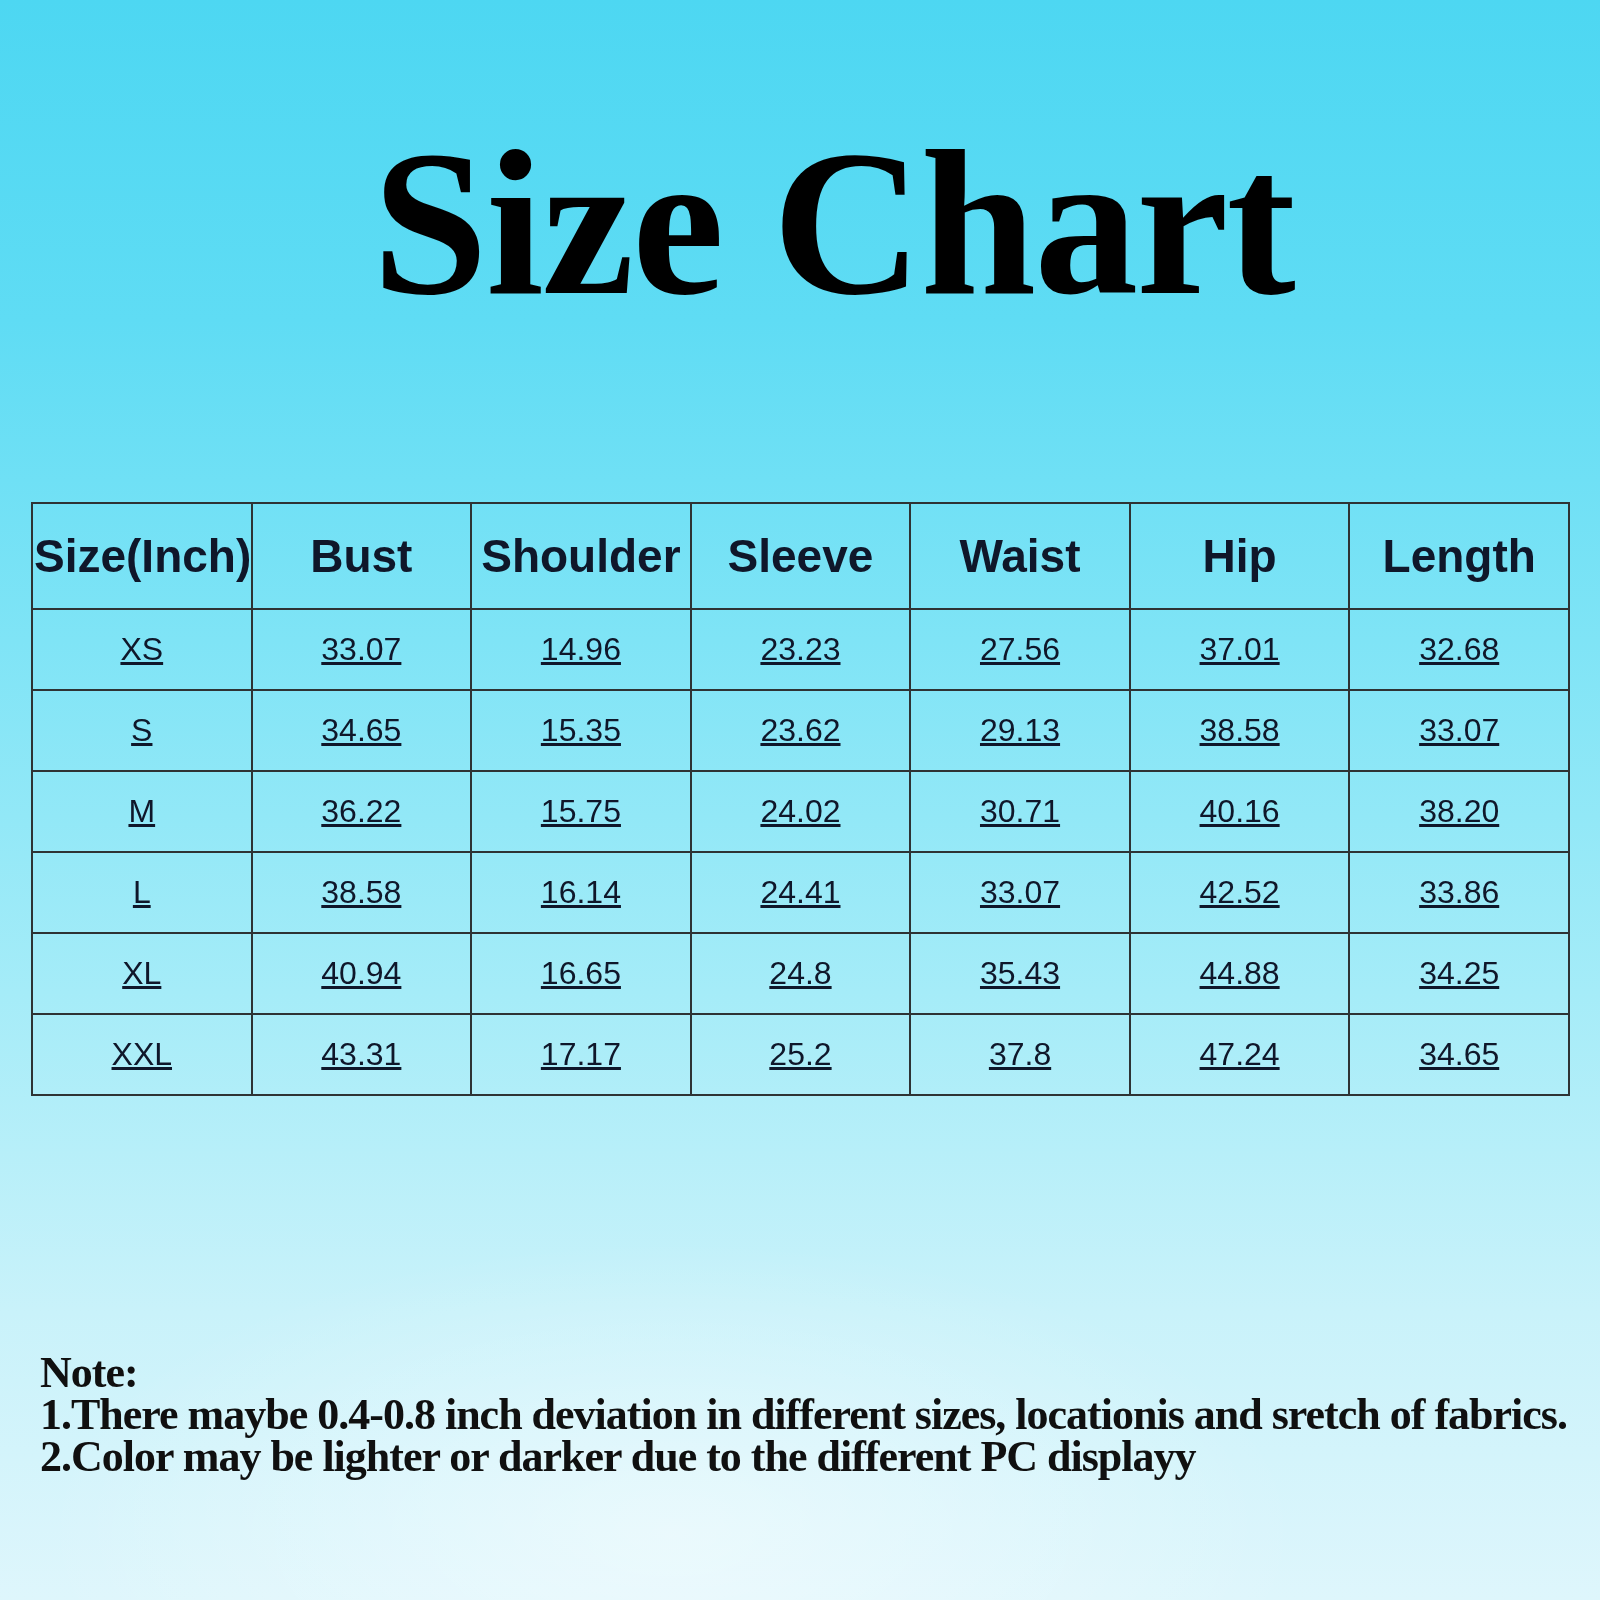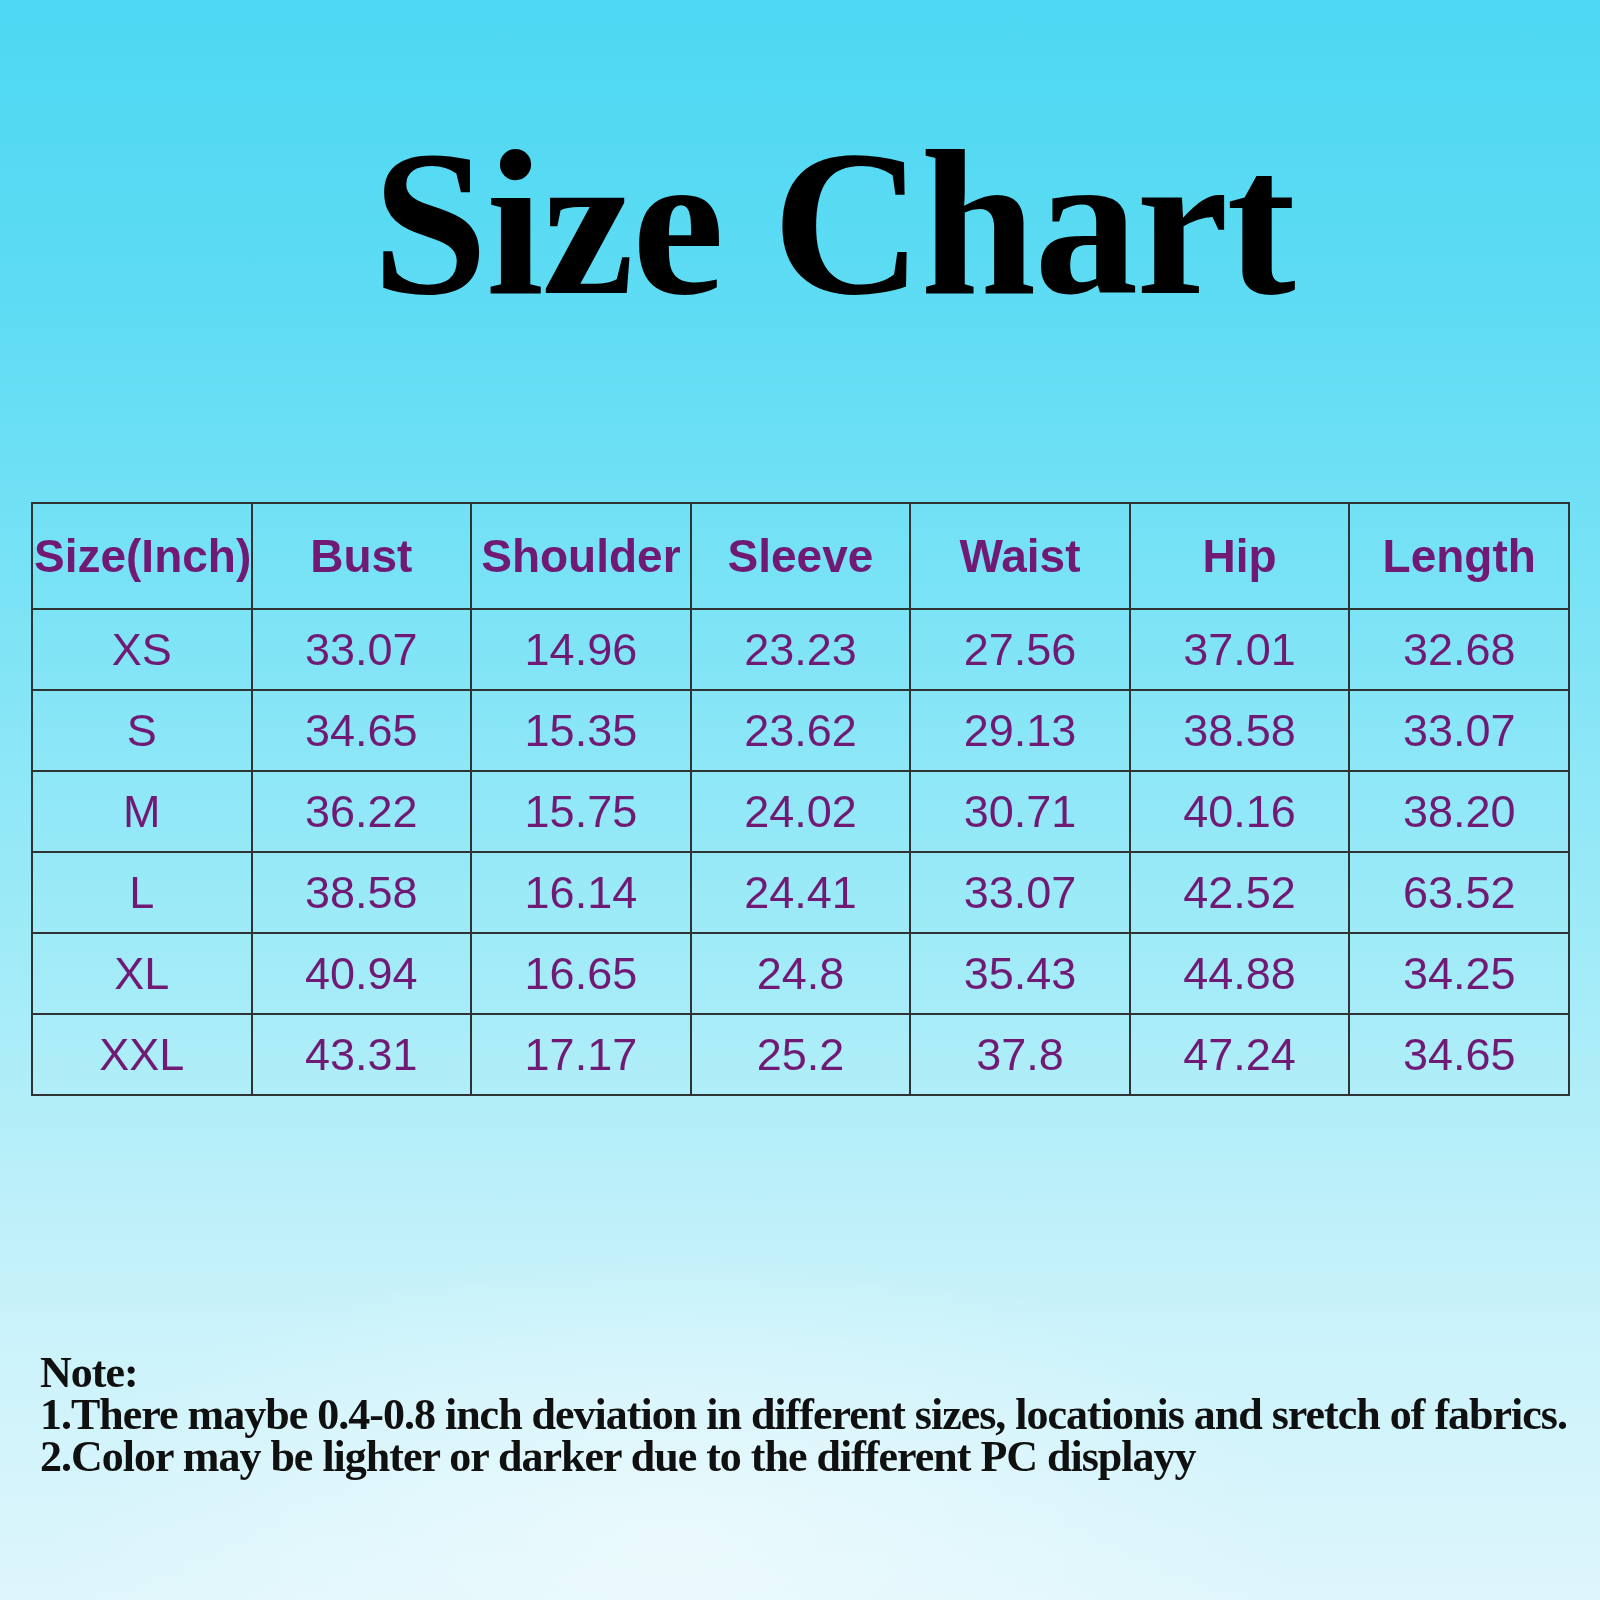--- a/index.html
+++ b/index.html
@@ -49,33 +49,34 @@
     left: 31px;
     width: 1539px;
     border-collapse: collapse;
     table-layout: fixed;
   }
   .size-table th,
   .size-table td {
     border: 2px solid #2e3334;
     text-align: center;
     vertical-align: middle;
-    color: #701a75;
+    color: #0f172a;
     overflow: hidden;
     white-space: nowrap;
   }
   .size-table th {
     height: 102px;
     font-size: 46px;
     font-weight: bold;
   }
   .size-table td {
     height: 77px;
-    font-size: 45px;
+    font-size: 32px;
     font-weight: normal;
+    text-decoration: underline;
   }
   .note {
     position: absolute;
     left: 40px;
     top: 1352px;
     width: 1540px;
     font-family: "Liberation Serif", serif;
     font-weight: bold;
     font-size: 44px;
     line-height: 42px;
@@ -133,21 +134,21 @@
         <td>40.16</td>
         <td>38.20</td>
       </tr>
       <tr>
         <td>L</td>
         <td>38.58</td>
         <td>16.14</td>
         <td>24.41</td>
         <td>33.07</td>
         <td>42.52</td>
-        <td>63.52</td>
+        <td>33.86</td>
       </tr>
       <tr>
         <td>XL</td>
         <td>40.94</td>
         <td>16.65</td>
         <td>24.8</td>
         <td>35.43</td>
         <td>44.88</td>
         <td>34.25</td>
       </tr>

